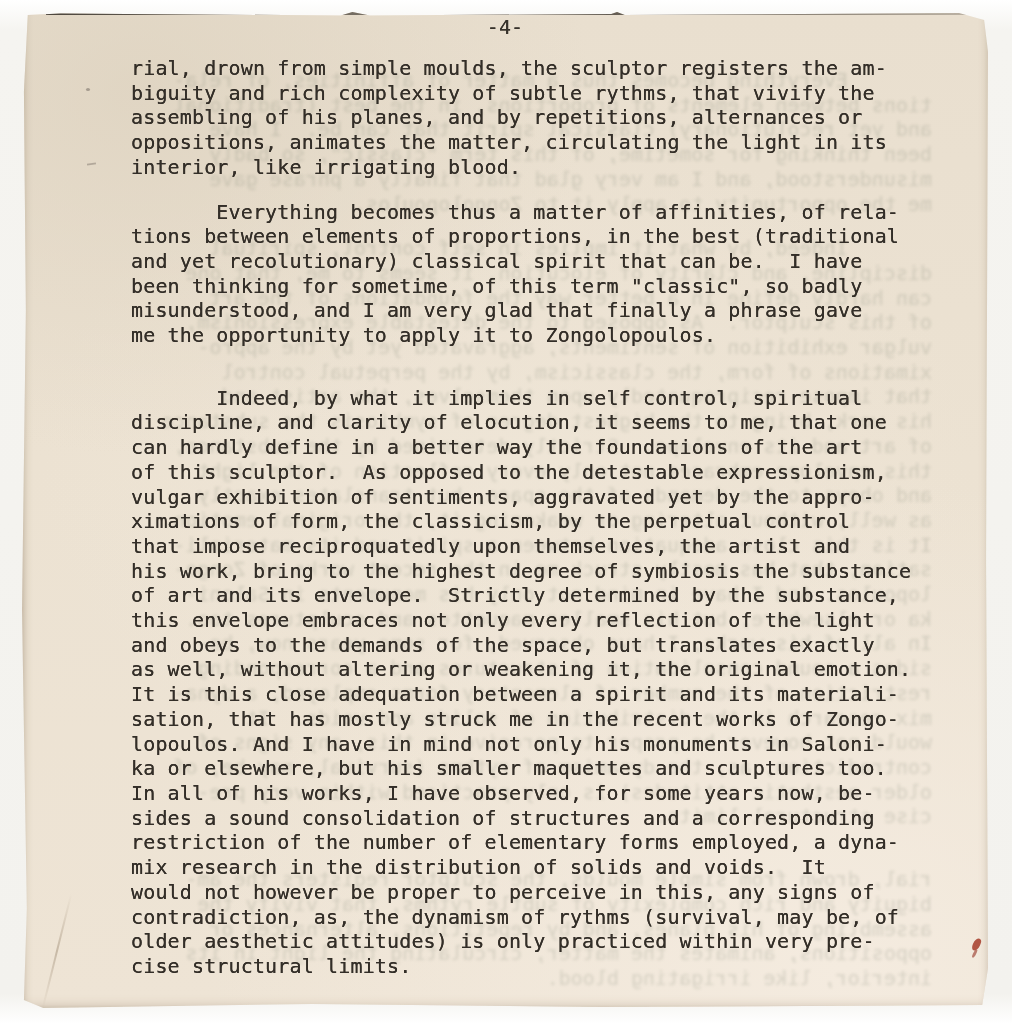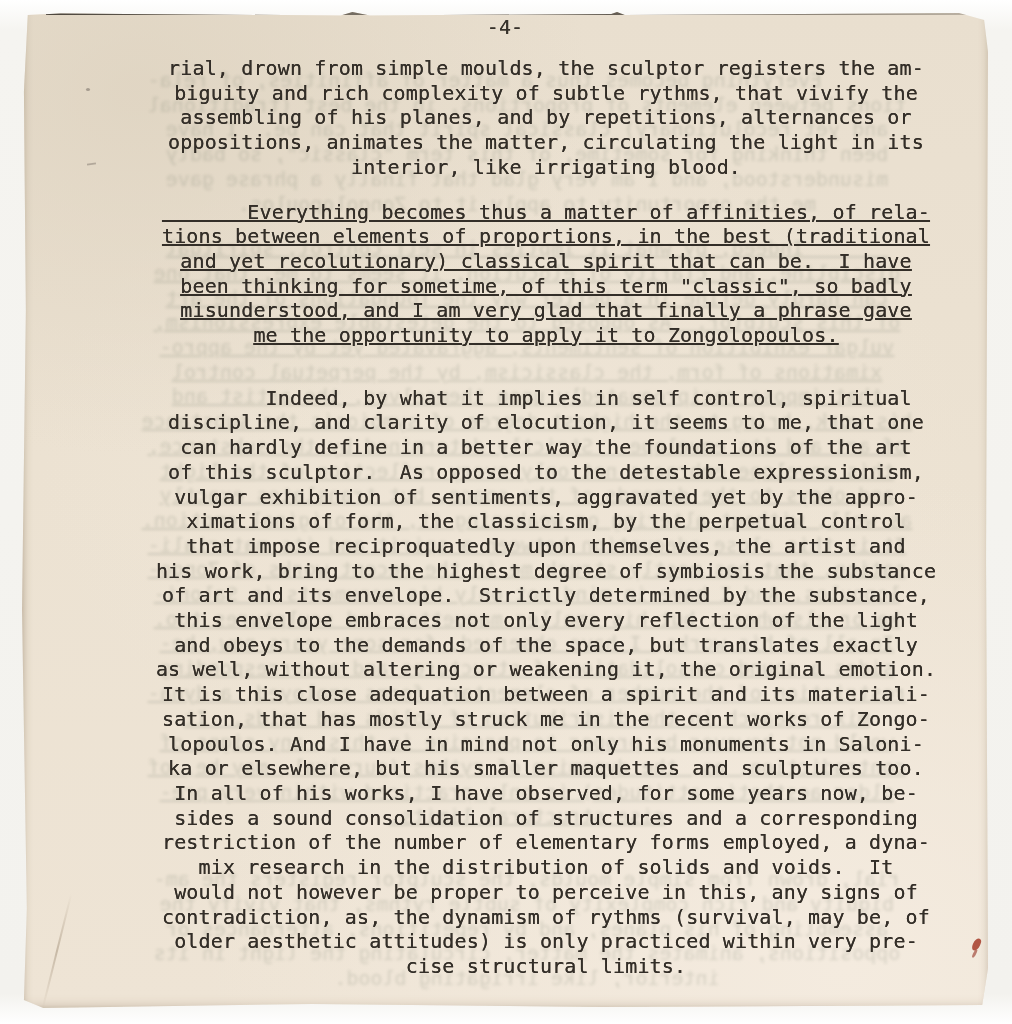--- a/index.html
+++ b/index.html
@@ -32,23 +32,23 @@
   .page-number{
     position:absolute;top:3px;left:50%;transform:translateX(-50%);
     font-size:20px;color:#37322b;letter-spacing:.15px;
     text-shadow:0 0 .5px rgba(45,40,32,.85);
   }
   .text-block{
     position:absolute;left:109px;top:44px;width:830px;
     font-size:20px;line-height:24.7px;letter-spacing:.15px;color:#332e28;
     text-shadow:0 0 .55px rgba(42,37,30,.9);
   }
-  pre{margin:0;font:inherit;white-space:pre;text-align:center;}
+  pre{margin:0;font:inherit;white-space:pre;}
   .gap-a{margin-bottom:20px;}
-  .gap-b{margin-bottom:38px;text-decoration:underline;}
+  .gap-b{margin-bottom:38px;}
   .ghost{
     position:absolute;left:100px;top:56px;width:810px;
     font-size:20px;line-height:24.7px;color:#66705f;
     transform:scaleX(-1);filter:blur(1.4px);opacity:.20;
     pointer-events:none;
   }
   .ghost pre{white-space:pre;}
   .red-mark{
     position:absolute;left:951px;top:926px;width:7px;height:13px;
     background:#a63c2a;border-radius:60% 40% 55% 45%;

